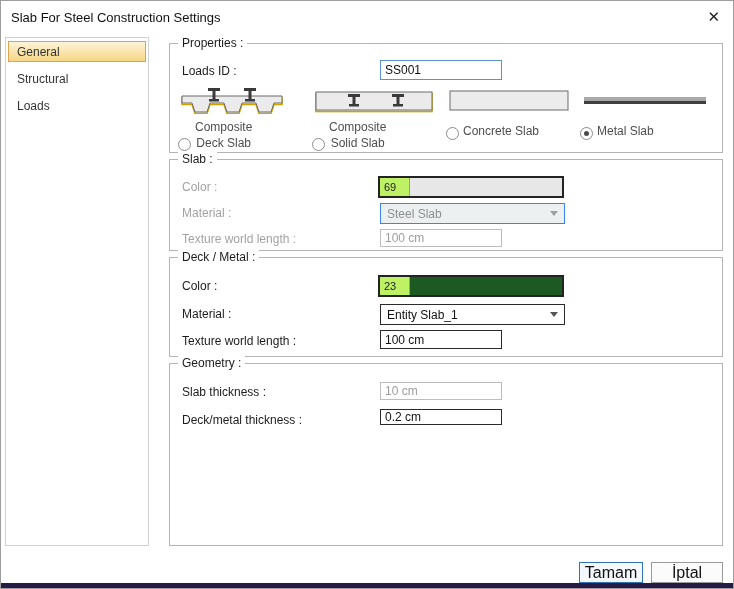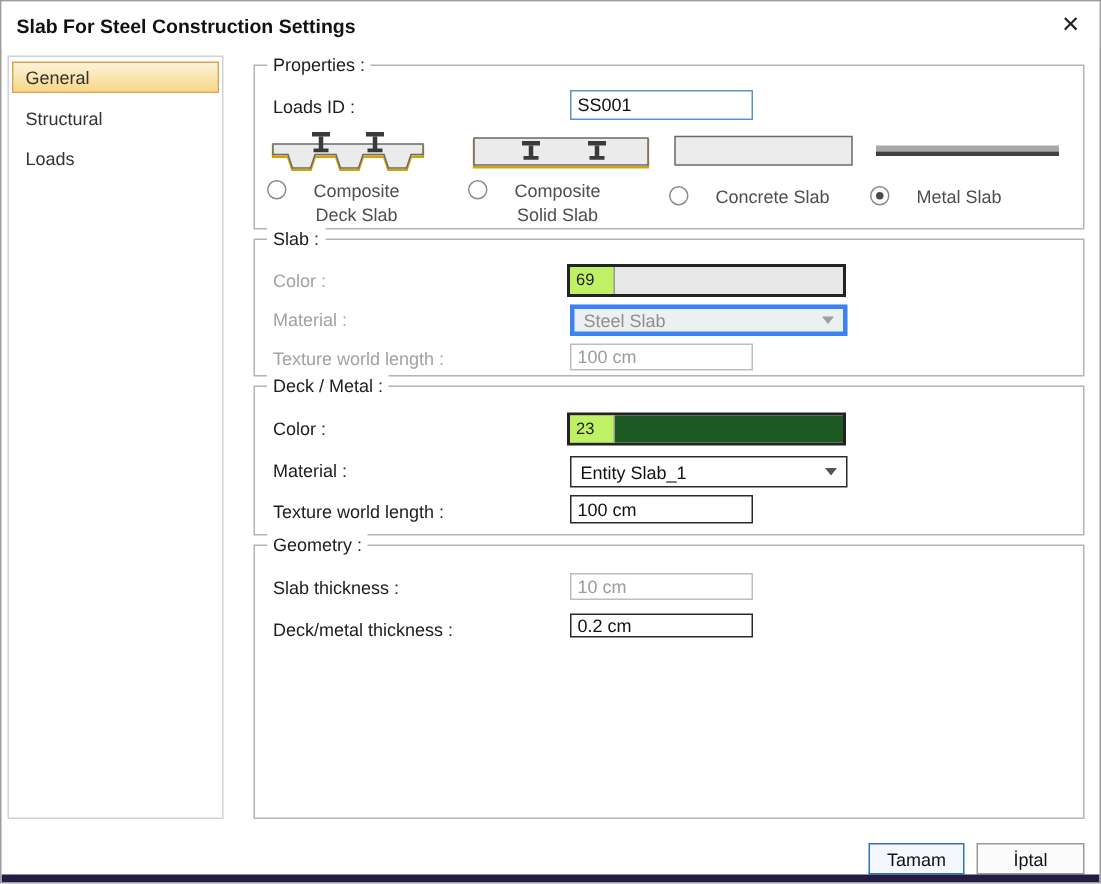--- a/index.html
+++ b/index.html
@@ -11,21 +11,21 @@
     border: 1px solid #9d9d9d;
     overflow: hidden;
     color: #1a1a1a;
   }
   .titlebar {
     position: absolute; left: 0; top: 0; width: 100%; height: 32px;
     background: #ffffff;
   }
   .title-text {
     position: absolute; left: 10px; top: 9px;
-    font-size: 13px; font-weight: 700; color: #111;
+    font-size: 13px; font-weight: 400; color: #111;
   }
   .close-btn {
     position: absolute; right: 13px; top: 7px;
     font-size: 15px; color: #222; cursor: pointer; line-height: 18px;
   }
   
   .sidebar {
     position: absolute; left: 4px; top: 36px; width: 144px; height: 509px;
     border: 1px solid #d2d2d2; background: #fff;
   }
@@ -67,37 +67,37 @@
     padding-left: 4px; font-size: 11px; color: #222;
   }
   .color-bar { flex: 1; }
   
   .dropdown {
     position: absolute; height: 21px; width: 185px;
     display: flex; align-items: center; justify-content: space-between;
     padding: 0 6px; font-size: 12px; cursor: pointer;
   }
   .dropdown.enabled { border: 1px solid #2b2b2b; background: #fff; color: #111; }
-  .dropdown.dim { border: 3px solid #3b82f6; background: #edf0f1; color: #8f8f8f; gap: 28px; }
+  .dropdown.dim { border: 1px solid #3b82f6; background: #edf0f1; color: #8f8f8f; gap: 28px; }
   .chev { width: 0; height: 0; border-left: 4px solid transparent; border-right: 4px solid transparent; border-top: 5px solid #555; }
   .dropdown.dim .chev { border-top-color: #9aa0a4; }
   
-  .type-cell { position: absolute; display: flex; align-items: flex-start; gap: 18px; justify-content: flex-start; }
+  .type-cell { position: absolute; display: flex; align-items: flex-end; gap: 4px; justify-content: flex-start; }
   .radio {
     width: 13px; height: 13px; border-radius: 50%; border: 1px solid #8c8c8c;
     background: #fff; flex: 0 0 auto; display: flex; align-items: center; justify-content: center;
     cursor: pointer;
   }
   .radio .dot { width: 5px; height: 5px; border-radius: 50%; background: #4a4a4a; display: none; }
   .radio.checked .dot { display: block; }
   .type-label { white-space: pre-line; text-align: center; font-size: 12px; color: #4e4e4e; line-height: 1.3; }
   .slab-icon { position: absolute; cursor: pointer; }
   
   .btn {
-    position: absolute; height: 21px; font-size: 12px; color: #111;
+    position: absolute; height: 21px; font-size: 16px; color: #111;
     display: flex; align-items: center; justify-content: center; cursor: pointer;
   }
   .btn.primary { border: 1px solid #2e75b6; background: #f4f8fd; }
   .btn.secondary { border: 1px solid #9a9a9a; background: #fbfbfb; }
   .bottom-edge { position: absolute; left: 0; right: 0; bottom: 0; height: 5px; background: #251b44; }
 </style>
 </head>
 <body>
 
 <div class="titlebar">

